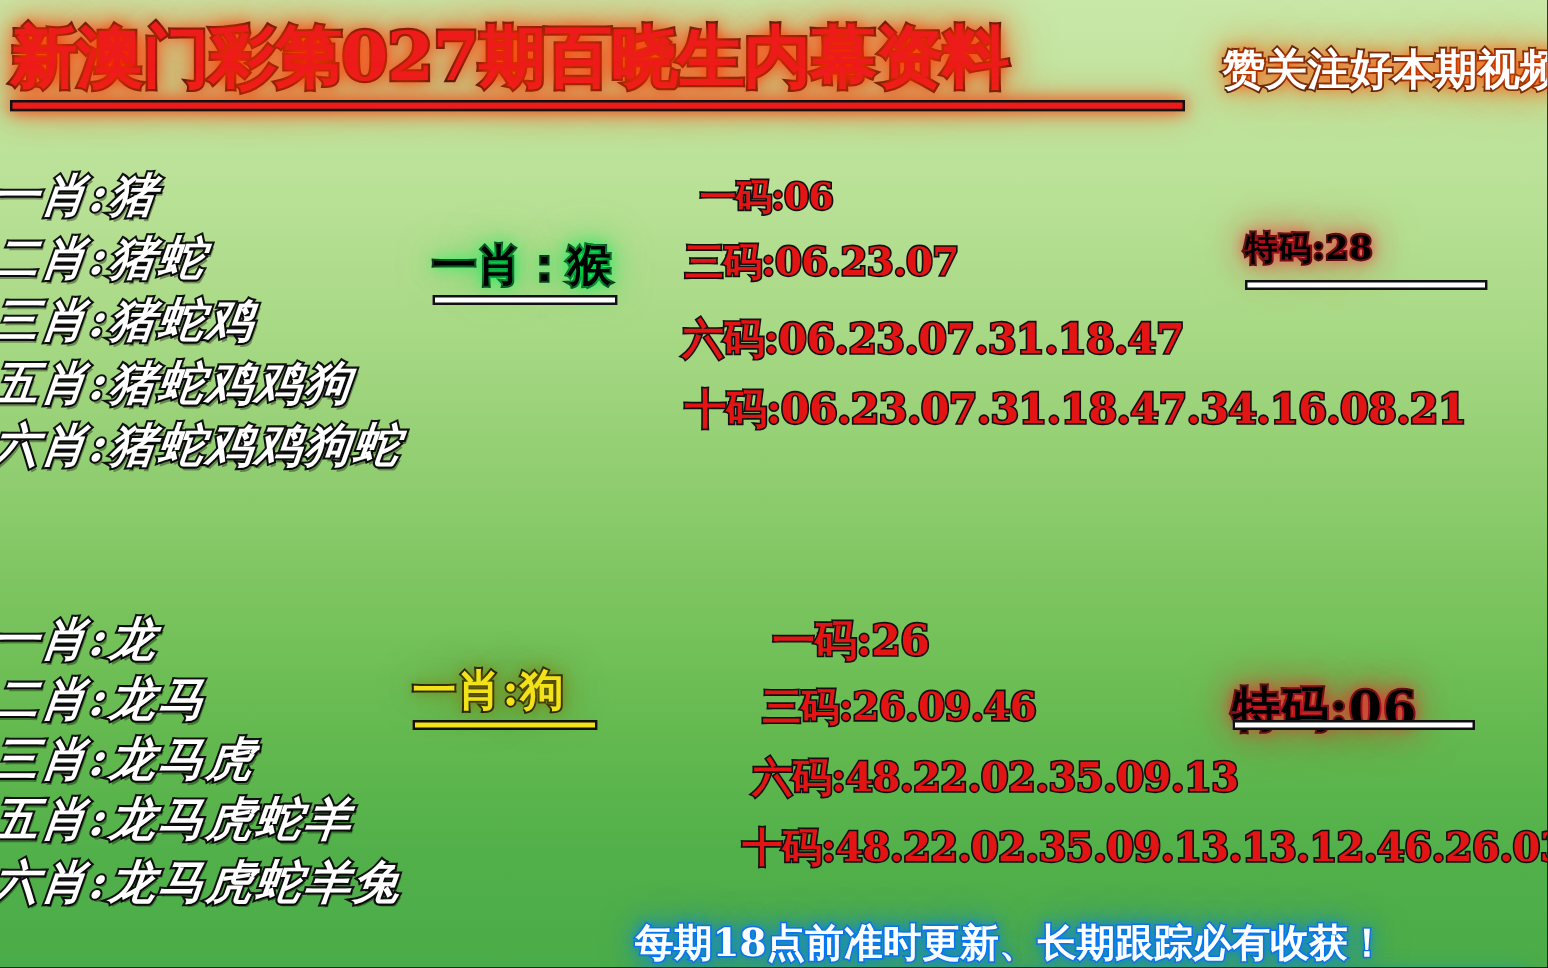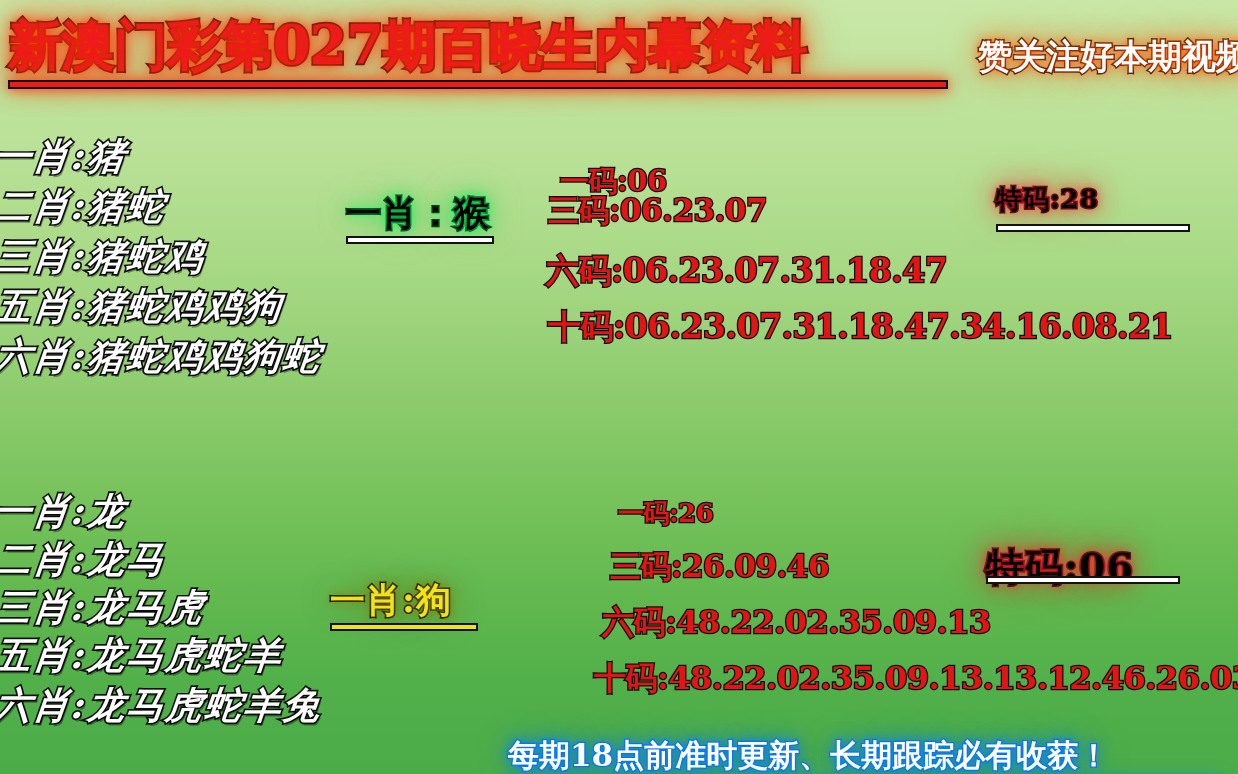--- a/index.html
+++ b/index.html
@@ -102,21 +102,21 @@
       0 0 34px rgba(0,210,70,.6); }
   
   .glow-red { text-shadow:
       0 0 10px rgba(255,20,40,.95),
       0 0 24px rgba(255,30,40,.85),
       0 0 40px rgba(240,20,30,.6); }
   
   .glow-yellow { text-shadow:
       0 0 9px rgba(120,110,0,.9),
       0 0 20px rgba(150,140,0,.7),
-      0 0 32px rgba(90,90,0,.55); margin-top: 47px; }
+      0 0 32px rgba(90,90,0,.55); }
   
   .glow-orange { text-shadow:
       0 0 10px rgba(255,70,0,.95),
       0 0 24px rgba(255,90,0,.85),
       0 0 40px rgba(255,110,10,.6); }
   
   .glow-blue { text-shadow:
       0 0 8px rgba(0,120,255,.95),
       0 0 18px rgba(0,140,255,.8),
       0 0 30px rgba(0,110,235,.6); }
@@ -163,21 +163,21 @@
   <div class="abs brushline" style="left:-6px; top:182px;">二肖:猪蛇</div>
   <div class="abs brushline" style="left:-6px; top:232px;">三肖:猪蛇鸡</div>
   <div class="abs brushline" style="left:-6px; top:282px;">五肖:猪蛇鸡鸡狗</div>
   <div class="abs brushline" style="left:-6px; top:332px;">六肖:猪蛇鸡鸡狗蛇</div>
 
   <div class="abs" style="left:330px; top:192px; width:152px; height:64px;margin-left:16px;">
     <div class="pill-text glow-green" style="position:absolute; left:0; top:0; font-size:35px; line-height:42px;">一肖：猴</div>
     <div class="pill-rule glow-green" style="left:0; top:44px; width:148px; background:#ffffff;"></div>
   </div>
 
-  <div class="abs numrow" style="left:560px; top:140px; font-size:29px; line-height:34px;margin-top:24px;">
+  <div class="abs numrow" style="left:560px; top:140px; font-size:29px; line-height:34px;">
     <span>一码:</span><span>06</span>
   </div>
   <div class="abs numrow" style="left:548px; top:192px; font-size:31px; line-height:36px;">
     <span>三码:</span><span>06.23.07</span>
   </div>
   <div class="abs numrow" style="left:546px; top:252px; font-size:33px; line-height:38px;">
     <span>六码:</span><span>06.23.07.31.18.47</span>
   </div>
   <div class="abs numrow" style="left:548px; top:308px; font-size:33px; line-height:38px;">
     <span>十码:</span><span>06.23.07.31.18.47.34.16.08.21</span>
@@ -193,21 +193,21 @@
   <div class="abs brushline" style="left:-6px; top:535px;">二肖:龙马</div>
   <div class="abs brushline" style="left:-6px; top:583px;">三肖:龙马虎</div>
   <div class="abs brushline" style="left:-6px; top:631px;">五肖:龙马虎蛇羊</div>
   <div class="abs brushline" style="left:-6px; top:681px;">六肖:龙马虎蛇羊兔</div>
 
   <div class="abs" style="left:330px; top:532px; width:152px; height:64px;">
     <div class="pill-text glow-yellow" style="position:absolute; left:0; top:0; font-size:35px; line-height:42px; color:#f2e21a;">一肖:狗</div>
     <div class="pill-rule glow-yellow" style="left:0; top:44px; width:148px; background:#f2e21a;"></div>
   </div>
 
-  <div class="abs numrow" style="left:618px; top:496px; font-size:26px; line-height:34px;">
+  <div class="abs numrow" style="left:618px; top:496px; font-size:34px; line-height:34px;">
     <span>一码:</span><span>26</span>
   </div>
   <div class="abs numrow" style="left:610px; top:548px; font-size:31px; line-height:36px;text-align:right;">
     <span>三码:</span><span>26.09.46</span>
   </div>
   <div class="abs numrow" style="left:602px; top:604px; font-size:32px; line-height:37px;">
     <span>六码:</span><span>48.22.02.35.09.13</span>
   </div>
   <div class="abs numrow" style="left:594px; top:660px; font-size:32px; line-height:37px;">
     <span>十码:</span><span>48.22.02.35.09.13.13.12.46.26.03</span>

